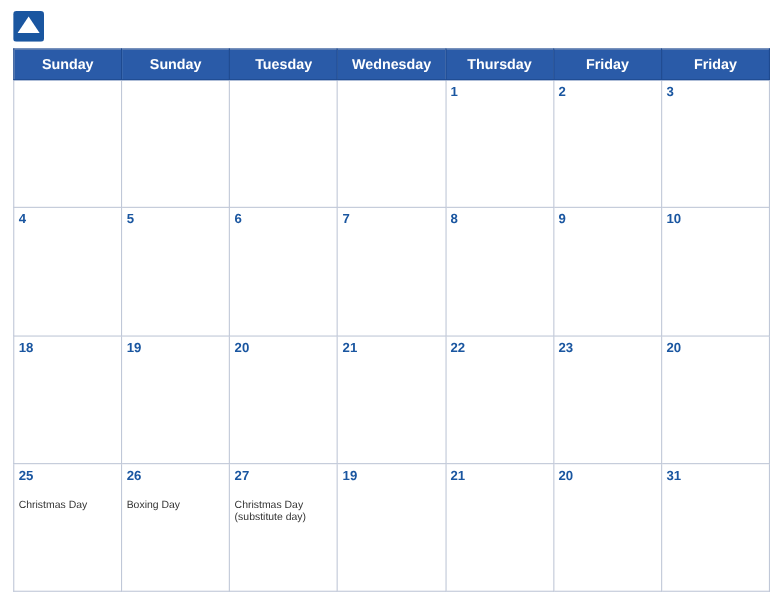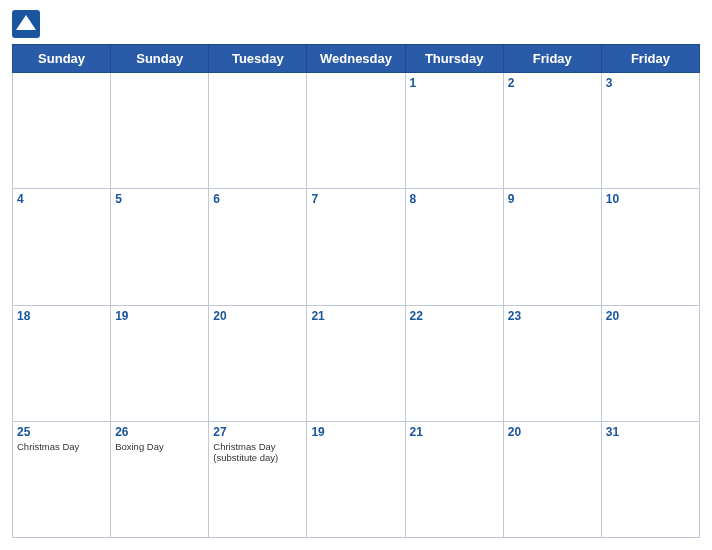--- a/index.html
+++ b/index.html
@@ -86,21 +86,21 @@
     }
     .day-number {
       font-size: 12px;
       color: #1a56a0;
       font-weight: bold;
       display: block;
     }
     .holiday-name {
       font-size: 9.5px;
       color: #333;
-      margin-top: 2px;
+      margin-top: 15px;
       display: block;
       line-height: 1.2;
     }
   </style>
 </head>
 <body>
 
 <div class="calendar-wrapper">
   <div class="header">
     <div class="logo">

